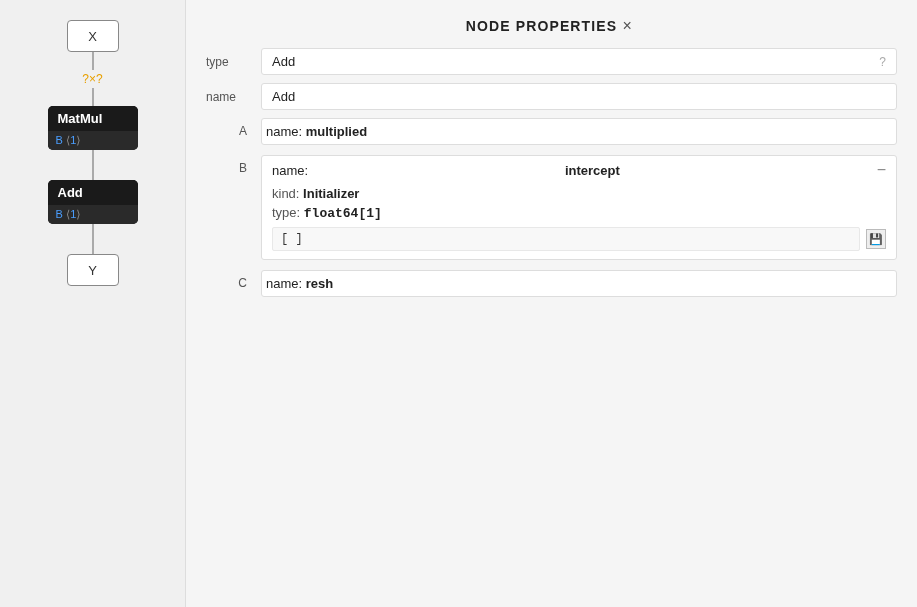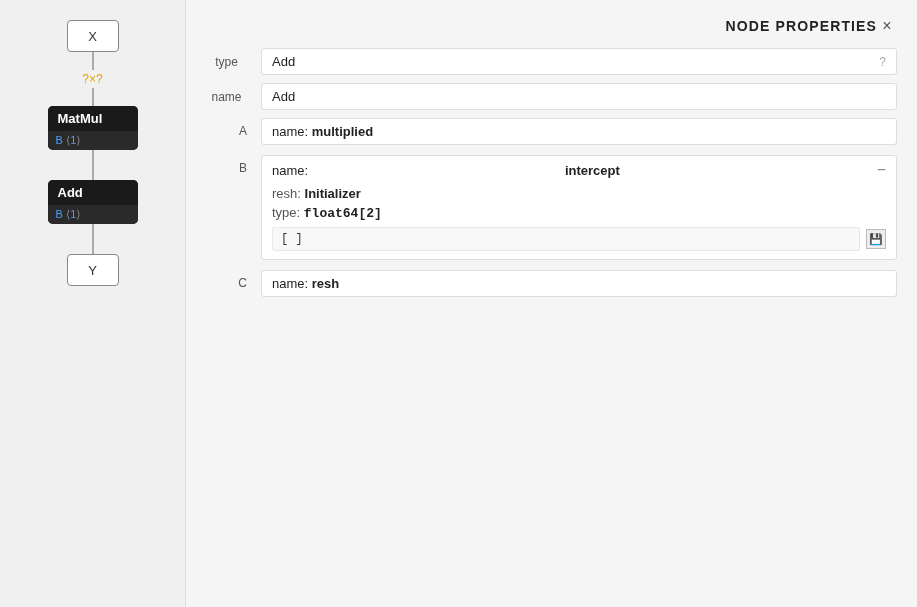--- a/index.html
+++ b/index.html
@@ -112,21 +112,21 @@
       flex: 1;
       background: #f5f5f5;
       border-left: 1px solid #ddd;
       display: flex;
       flex-direction: column;
       overflow-y: auto;
     }
 
     .panel-header {
       display: flex;
-      justify-content: flex-end;
+      justify-content: center;
       align-items: center;
       padding: 16px 20px 12px 20px;
       background: #f5f5f5;
       flex-shrink: 0;
     }
 
     .panel-title {
       font-size: 14px;
       font-weight: 700;
       letter-spacing: 0.08em;
@@ -152,21 +152,21 @@
     .prop-row {
       display: flex;
       align-items: center;
       margin-bottom: 8px;
     }
 
     .prop-label {
       width: 55px;
       color: #555;
       font-size: 12px;
-      text-align: center;
+      text-align: left;
       padding-right: 14px;
       flex-shrink: 0;
     }
 
     .prop-value {
       flex: 1;
       background: #fff;
       border: 1px solid #ddd;
       border-radius: 3px;
       padding: 5px 10px;
@@ -203,21 +203,21 @@
       padding-right: 14px;
       flex-shrink: 0;
       padding-top: 6px;
     }
 
     .input-value-box {
       flex: 1;
       background: #fff;
       border: 1px solid #ddd;
       border-radius: 3px;
-      padding: 5px 10px;
+      padding: 5px 4px;
       font-size: 13px;
       color: #222;
     }
 
     .input-value-box .name-text {
       color: #222;
     }
 
     .input-value-box .name-bold {
       font-weight: 700;
@@ -368,25 +368,25 @@
       <span class="input-label">B</span>
       <div class="input-b-box">
 
         <div class="input-b-row">
           <span style="color:#222;">name: </span>
             <span style="font-weight:700;color:#222;">intercept</span>
           <span class="minus-btn">−</span>
         </div>
 
         <div class="input-b-detail-row">
-          <span class="kind-label">resh: </span><span class="kind-value">Initializer</span>
+          <span class="kind-label">kind: </span><span class="kind-value">Initializer</span>
         </div>
 
         <div class="input-b-detail-row">
-          <span class="type-label">type: </span><span class="type-value">float64[2]</span>
+          <span class="type-label">type: </span><span class="type-value">float64[1]</span>
         </div>
 
         <div style="display:flex;align-items:flex-start;margin:4px 10px 8px 10px;">
           <div class="value-array-box" style="margin:0;flex:1;">
             <div class="value-array-content">
               <span>[</span>
               <span>]</span>
             </div>
           </div>
           <div class="save-icon">

